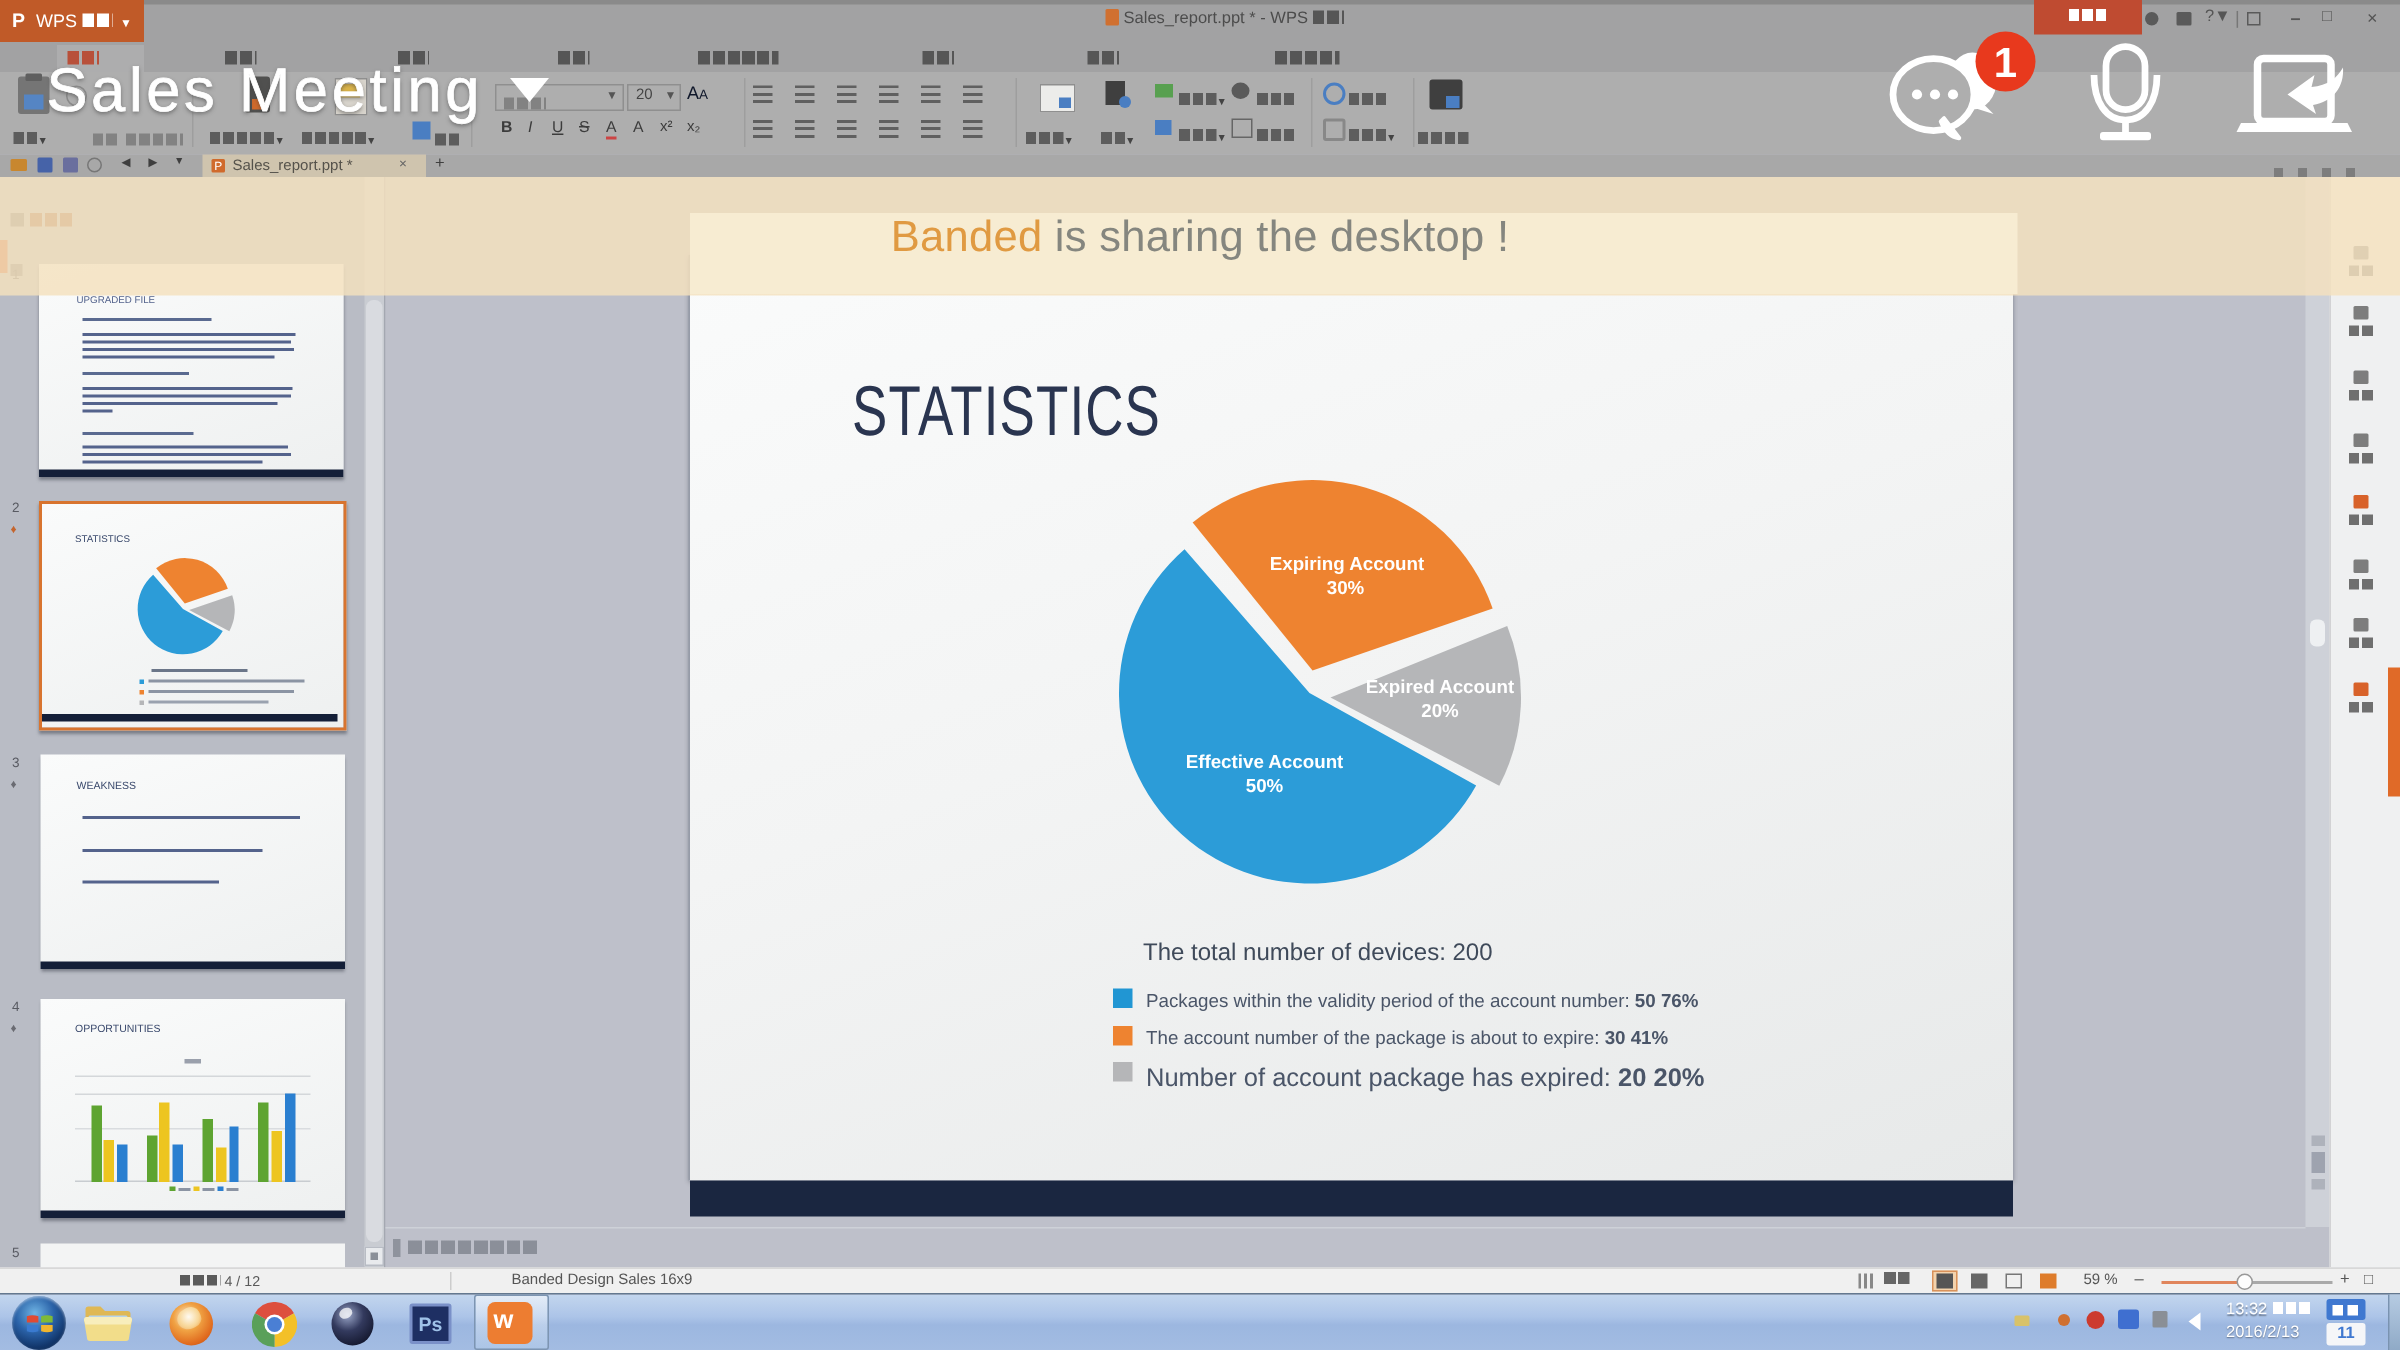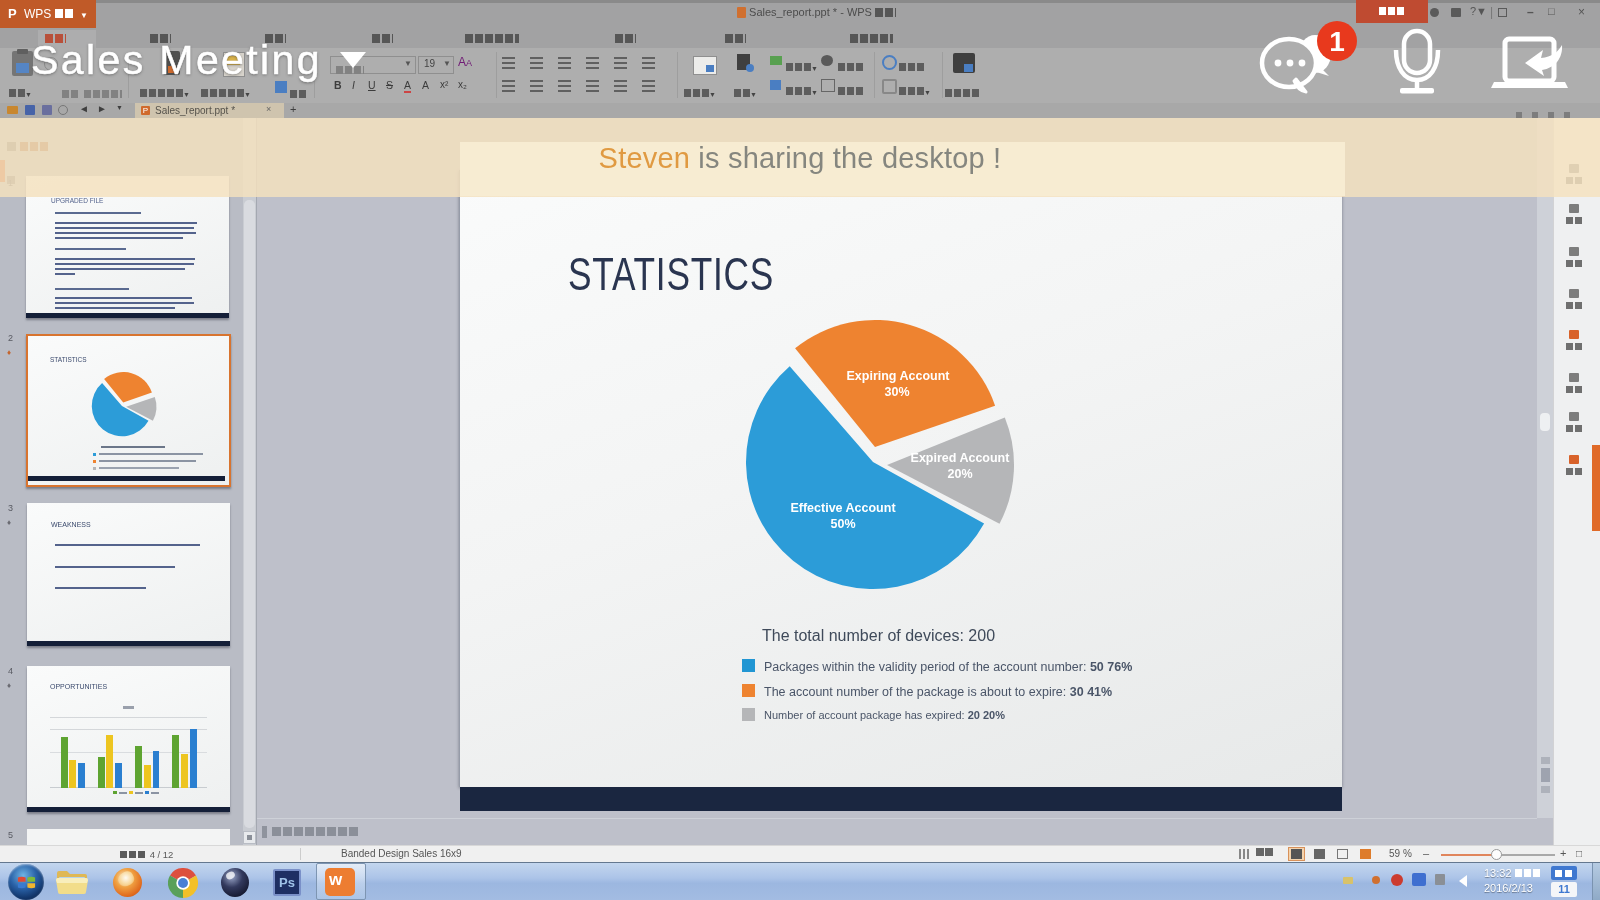--- a/index.html
+++ b/index.html
@@ -73,23 +73,23 @@
   <div class="abs" style="left:226px;top:8px;width:14px;height:9px;background:#ddb54a;"></div>
   <div class="abs" style="left:201px;top:35px;"><span class="zr" style="width:43px;"></span><span class="car">▼</span></div>
   <div class="abs" style="left:275px;top:33px;width:12px;height:12px;background:#4a7ec2;"></div>
   <div class="abs" style="left:290px;top:36px;"><span class="zr" style="width:16px;"></span></div>
   <div class="sep" style="left:314px;"></div>
 
   <div class="abs" style="left:330px;top:8px;width:84px;height:16px;border:1px solid #8f8f8f;"></div>
   <div class="abs" style="left:336px;top:12px;"><span class="zrg" style="width:28px;"></span></div>
   <div class="abs" style="left:404px;top:11px;font-size:8px;color:#555;">▼</div>
   <div class="abs" style="left:418px;top:8px;width:34px;height:16px;border:1px solid #8f8f8f;"></div>
-  <div class="abs" style="left:424px;top:10px;font-size:10px;color:#444;">19</div>
+  <div class="abs" style="left:424px;top:10px;font-size:10px;color:#444;">20</div>
   <div class="abs" style="left:443px;top:11px;font-size:8px;color:#555;">▼</div>
-  <div class="abs" style="left:458px;top:7px;font-size:12px;color:#701a75;">A<span style="font-size:9px;">A</span></div>
+  <div class="abs" style="left:458px;top:7px;font-size:12px;color:#0f172a;">A<span style="font-size:9px;">A</span></div>
   <div class="abs" style="left:334px;top:31px;font-size:10.5px;color:#3c3c3c;font-weight:bold;">B</div>
   <div class="abs" style="left:352px;top:31px;font-size:10.5px;color:#3c3c3c;font-style:italic;">I</div>
   <div class="abs" style="left:368px;top:31px;font-size:10.5px;color:#3c3c3c;text-decoration:underline;">U</div>
   <div class="abs" style="left:386px;top:31px;font-size:10.5px;color:#3c3c3c;text-decoration:line-through;">S</div>
   <div class="abs" style="left:404px;top:31px;font-size:10.5px;color:#3c3c3c;border-bottom:2px solid #c44;">A</div>
   <div class="abs" style="left:422px;top:31px;font-size:10.5px;color:#3c3c3c;">A</div>
   <div class="abs" style="left:440px;top:31px;font-size:10px;color:#3c3c3c;">x²</div>
   <div class="abs" style="left:458px;top:31px;font-size:10px;color:#3c3c3c;">x₂</div>
   <div class="sep" style="left:496px;"></div>
 
@@ -273,21 +273,21 @@
       <text x="383" y="358">50%</text>
     </g>
   </svg>
 
   <div class="abs" style="left:302px;top:457px;font-size:16px;color:#3f4a5a;">The total number of devices: 200</div>
   <div class="abs" style="left:282px;top:489px;width:13px;height:13px;background:#2196d3;"></div>
   <div class="abs" style="left:304px;top:490px;font-size:12.5px;color:#4a5568;">Packages within the validity period of the account number: <b>50 76%</b></div>
   <div class="abs" style="left:282px;top:514px;width:13px;height:13px;background:#ee8330;"></div>
   <div class="abs" style="left:304px;top:515px;font-size:12.5px;color:#4a5568;">The account number of the package is about to expire: <b>30 41%</b></div>
   <div class="abs" style="left:282px;top:538px;width:13px;height:13px;background:#b5b6b8;"></div>
-  <div class="abs" style="left:304px;top:539px;font-size:11px;color:#4a5568;">Number of account package has expired: <b>20 20%</b></div>
+  <div class="abs" style="left:304px;top:539px;font-size:17px;color:#4a5568;">Number of account package has expired: <b>20 20%</b></div>
 </div>
 <div class="abs" id="slidebar" style="left:460px;top:787px;width:882px;height:24px;background:#1a2640;"></div>
 
 <div class="abs" style="left:1537px;top:118px;width:16px;height:700px;background:#ced1d8;"></div>
 <div class="abs" style="left:1540px;top:413px;width:10px;height:18px;background:#eef0f2;border-radius:4px;"></div>
 <div class="abs" style="left:1541px;top:757px;width:9px;height:7px;background:#aeb2bb;"></div>
 <div class="abs" style="left:1541px;top:768px;width:9px;height:14px;background:#9ea3af;"></div>
 <div class="abs" style="left:1541px;top:786px;width:9px;height:7px;background:#aeb2bb;"></div>
 
 <div class="abs" style="left:257px;top:818px;width:1280px;height:27px;background:#bec0ca;border-top:1px solid #ced1d8;box-sizing:border-box;"></div>
@@ -387,21 +387,21 @@
   <div class="abs" style="left:1551px;top:3px;width:26px;height:14px;background:#3f78d0;border-radius:2px;">
       <div style="position:absolute;left:4px;top:4px;width:7px;height:7px;background:#fff;"></div>
       <div style="position:absolute;left:14px;top:4px;width:7px;height:7px;background:#fff;"></div>
     </div>
   <div class="abs" style="left:1551px;top:19px;width:26px;height:15px;background:#f5f6f8;border-radius:2px;color:#3f78d0;font-size:11px;font-weight:bold;text-align:center;line-height:15px;">11</div>
   <div class="abs" style="left:1592px;top:0;width:8px;height:38px;background:linear-gradient(180deg,#b6cbe2,#8ea9c6);border-left:1px solid #7a93b0;box-sizing:border-box;"></div>
 </div>
 
 <div class="abs" id="banner" style="left:0;top:118px;width:1600px;height:79px;background:rgba(244,225,190,0.83);"></div>
 <div class="abs" id="toast" style="left:460px;top:142px;width:885px;height:54px;background:#f7ecd2;">
-  <div style="position:absolute;left:0;top:0;width:680px;text-align:center;font-size:29px;letter-spacing:.2px;line-height:32px;color:#85867f;"><span style="color:#e09a42;">Steven</span> is sharing the desktop !</div>
+  <div style="position:absolute;left:0;top:0;width:680px;text-align:center;font-size:29px;letter-spacing:.2px;line-height:32px;color:#85867f;"><span style="color:#e09a42;">Banded</span> is sharing the desktop !</div>
 </div>
 
 <div class="abs" id="salesmeeting" style="left:31px;top:37px;font-size:41px;letter-spacing:2.4px;color:#fff;-webkit-text-stroke:0.5px #fff;text-shadow:0 1px 3px rgba(60,60,60,.6);">Sales Meeting</div>
 <div class="abs" style="left:340px;top:52px;width:0;height:0;border-left:13px solid transparent;border-right:13px solid transparent;border-top:16px solid #fff;"></div>
 
 <svg class="abs" style="left:1240px;top:15px;" width="330" height="90" viewBox="0 0 330 90">
 
   <ellipse cx="75" cy="39" rx="16" ry="19" fill="#fff"></ellipse>
   <path d="M 79 51 L 89 61 L 70 55 Z" fill="#fff"></path>
 

